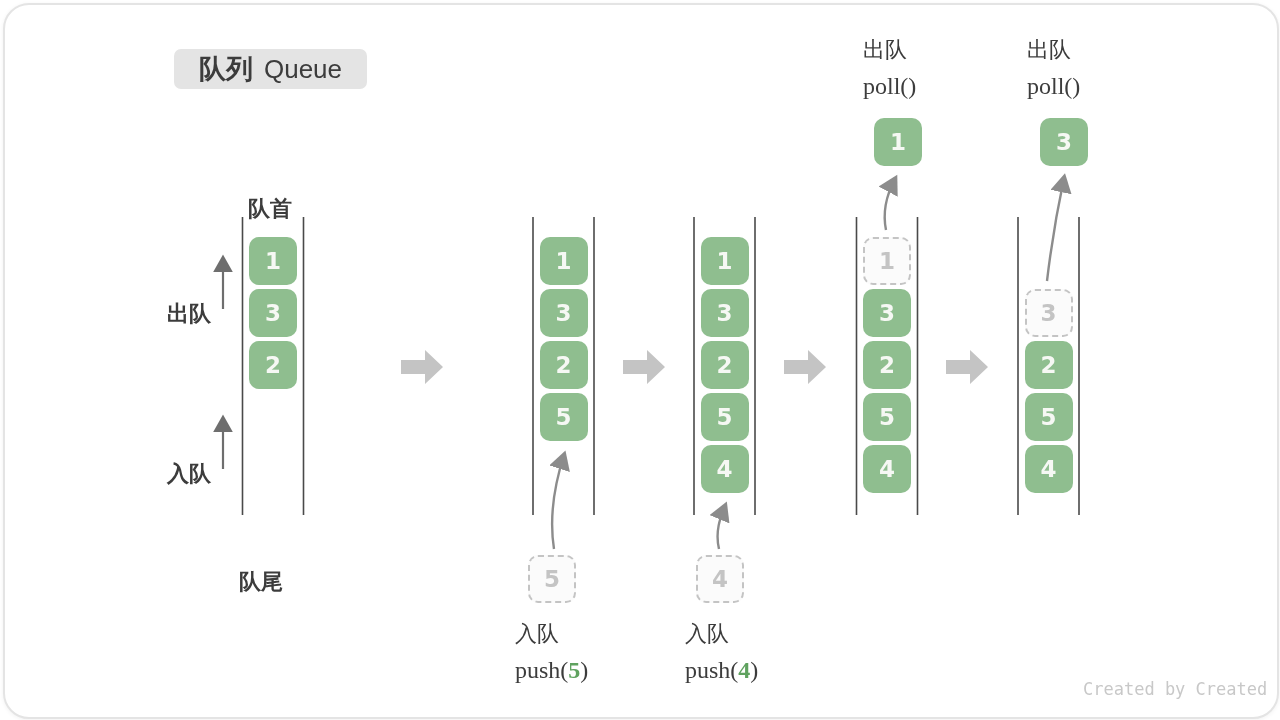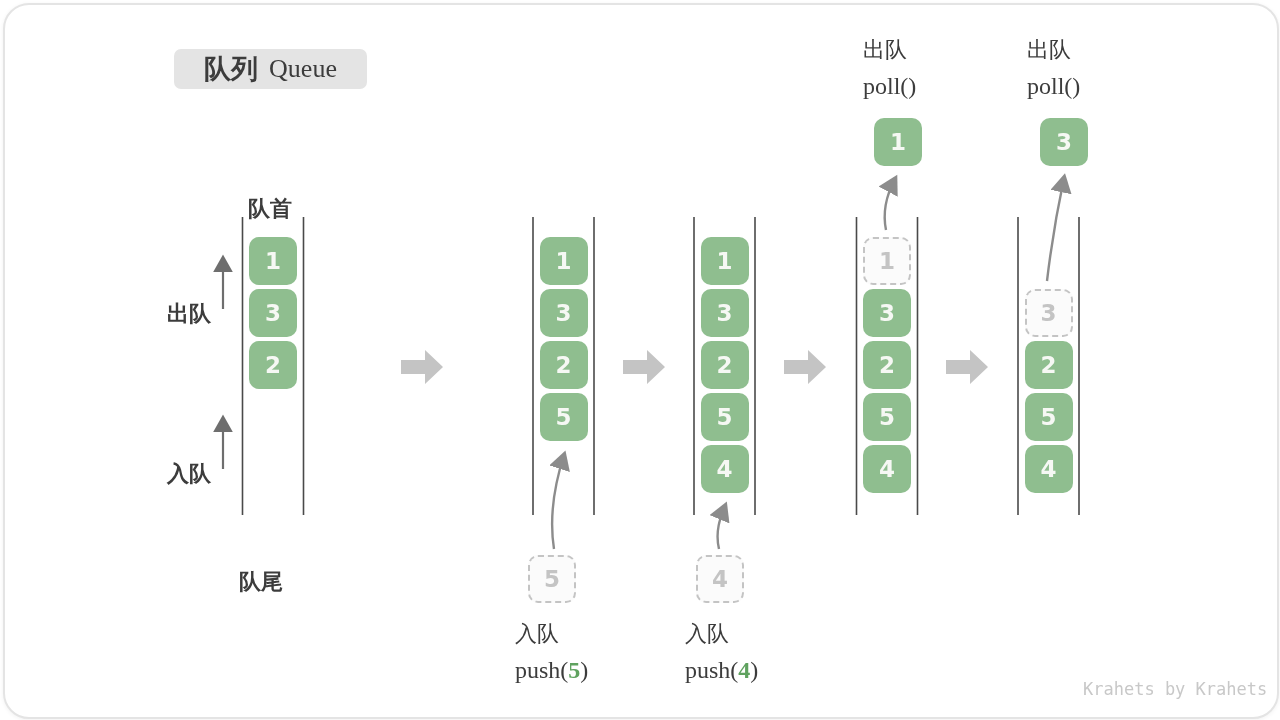--- a/index.html
+++ b/index.html
@@ -12,21 +12,21 @@
     box-shadow: 0 1px 4px rgba(0,0,0,0.06);
   }
 
   .title-badge {
     position: absolute; left: 169px; top: 44px; width: 193px; height: 40px;
     background: var(--c-badge, #e4e4e4); border-radius: 7px;
     display: flex; align-items: center; justify-content: center; gap: 11px;
   }
   .title-cn { font-size: 27px; font-weight: 700; color: var(--c-text, #3c3c3c); }
   .title-en { font-size: 26px; font-weight: 500; color: var(--c-text, #3c3c3c);
-              font-family: Liberation Serif, serif; }
+              font-family: Liberation Sans, sans-serif; }
 
   .cjk-label { position: absolute; font-size: 22px; font-weight: 700;
                color: var(--c-text, #3c3c3c); white-space: nowrap; margin-top: 31px; }
 
   .qbox {
     position: absolute; width: 48px; height: 48px; border-radius: 10px;
     display: flex; align-items: center; justify-content: center;
     font-size: 23px; font-weight: 600; font-family: "DejaVu Sans", sans-serif;
     box-sizing: border-box;
   }
@@ -143,14 +143,14 @@
       <div class="qbox green" style="left: 1019.5px; top: 336px;">2</div>
       <div class="qbox green" style="left: 1019.5px; top: 388px;">5</div>
       <div class="qbox green" style="left: 1019.5px; top: 440px;">4</div>
       <div class="qbox green" style="left: 1035px; top: 113px;">3</div>
       <div class="op-label" style="left: 1022px; top: 30px;">
         <span class="op-cn">出队</span>
         <span class="op-code"><span>poll()</span></span>
       </div>
     </div>
 
-  <div class="watermark">Krahets by Krahets</div>
+  <div class="watermark">Created by Created</div>
 </div>
 
 </body></html>

